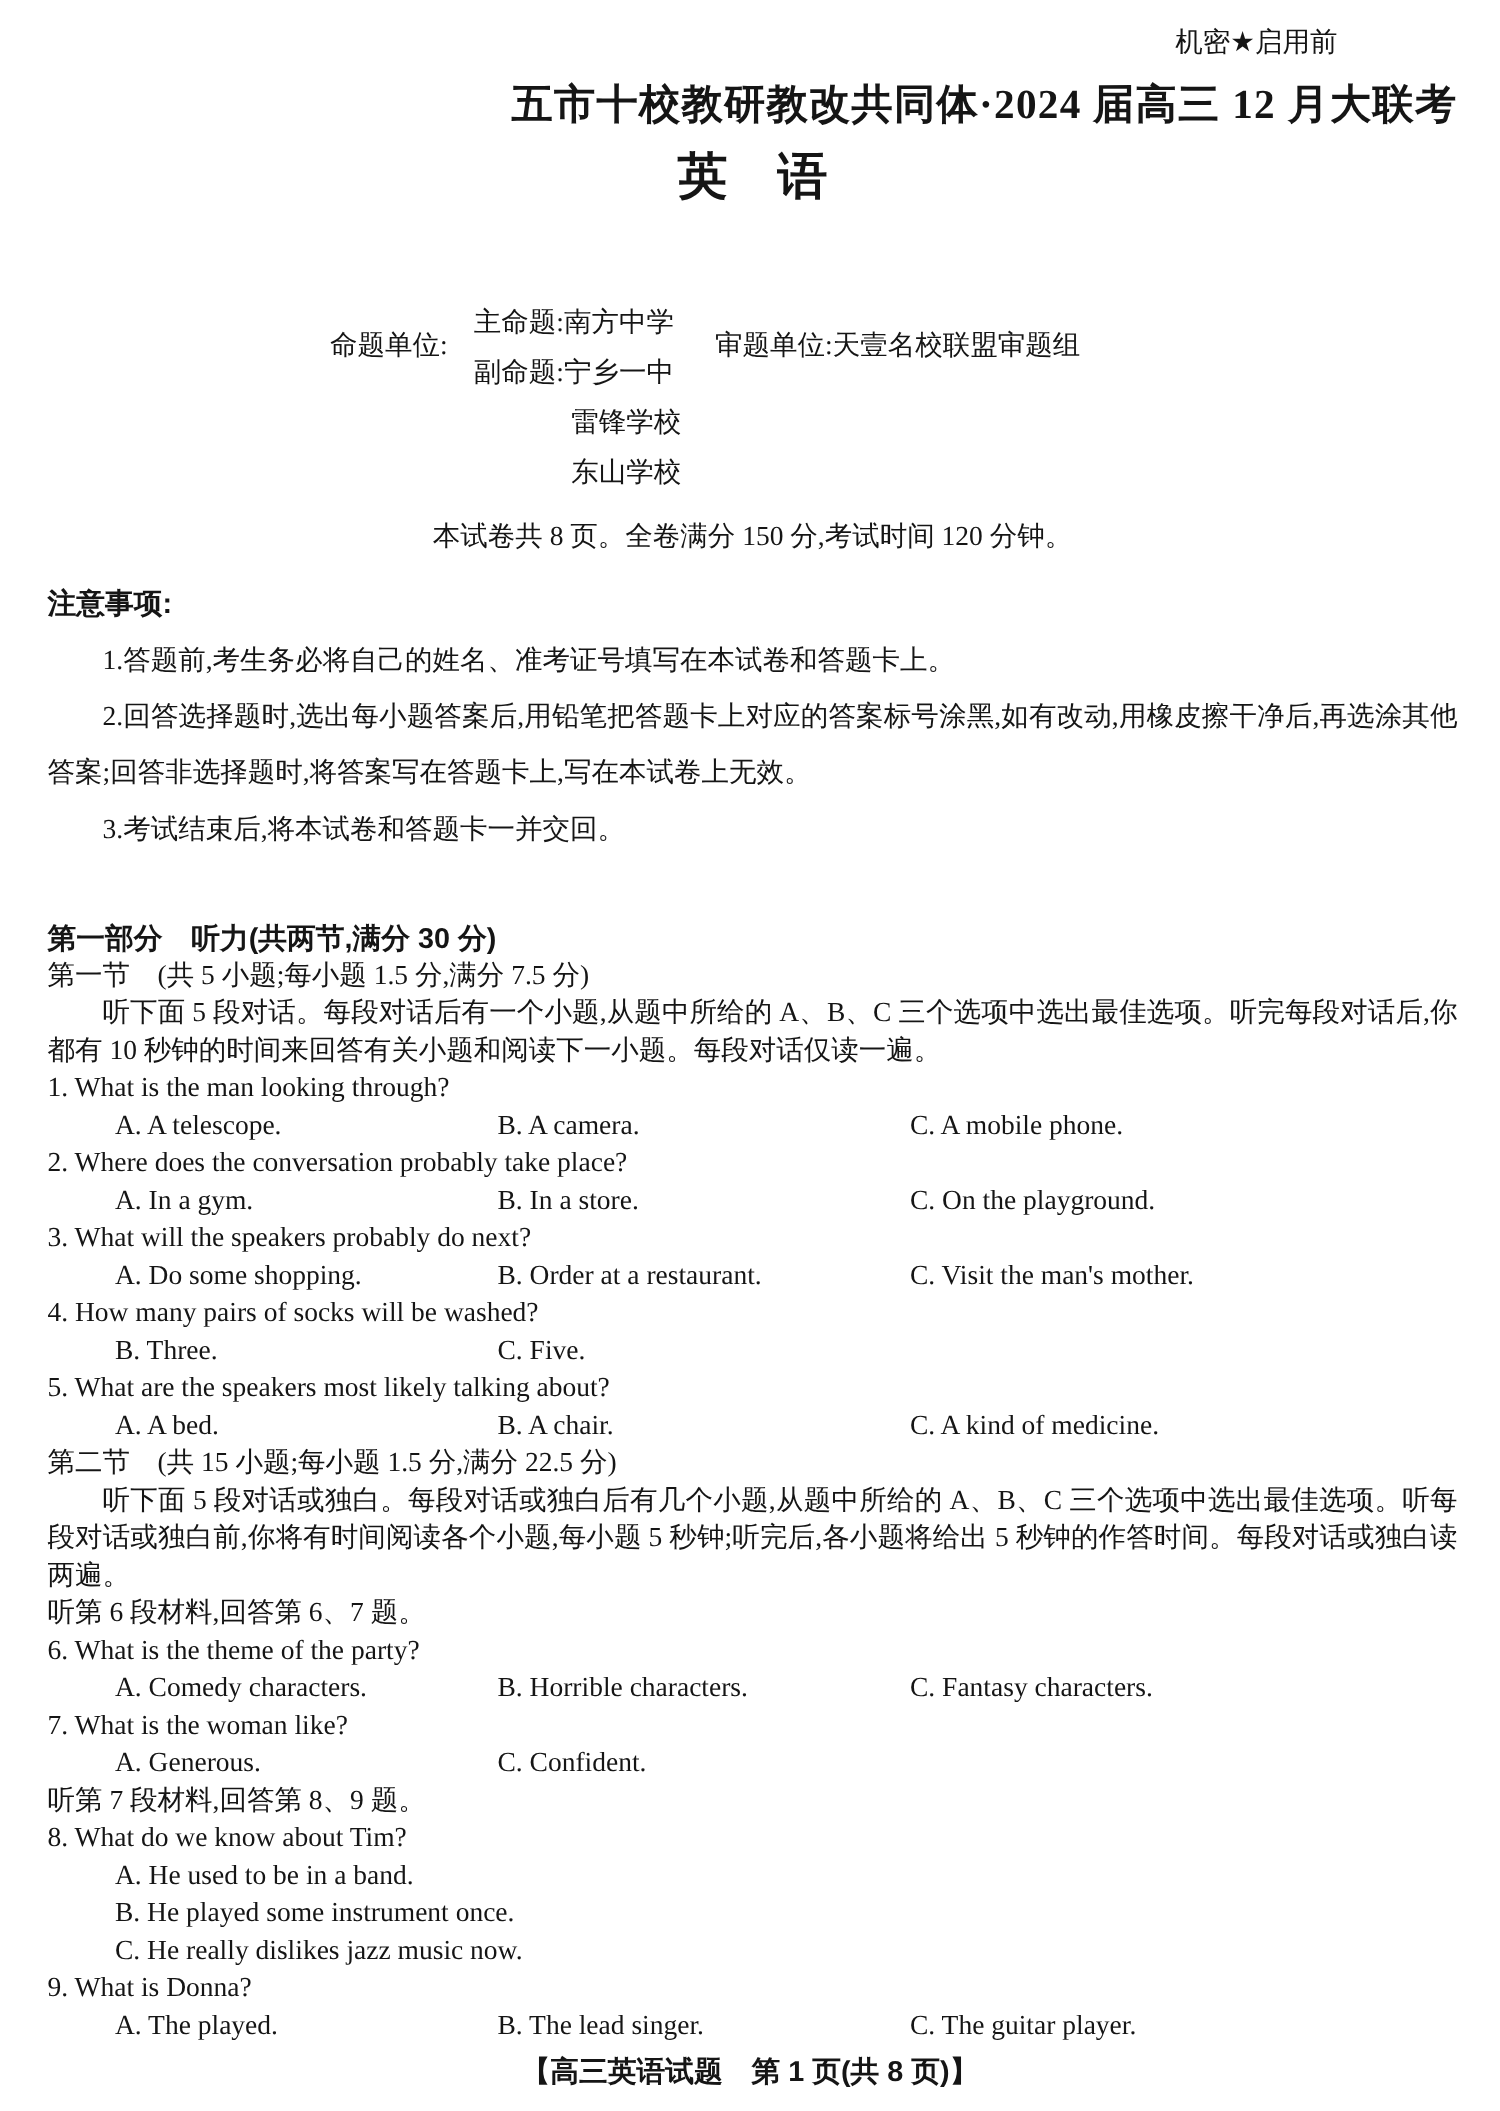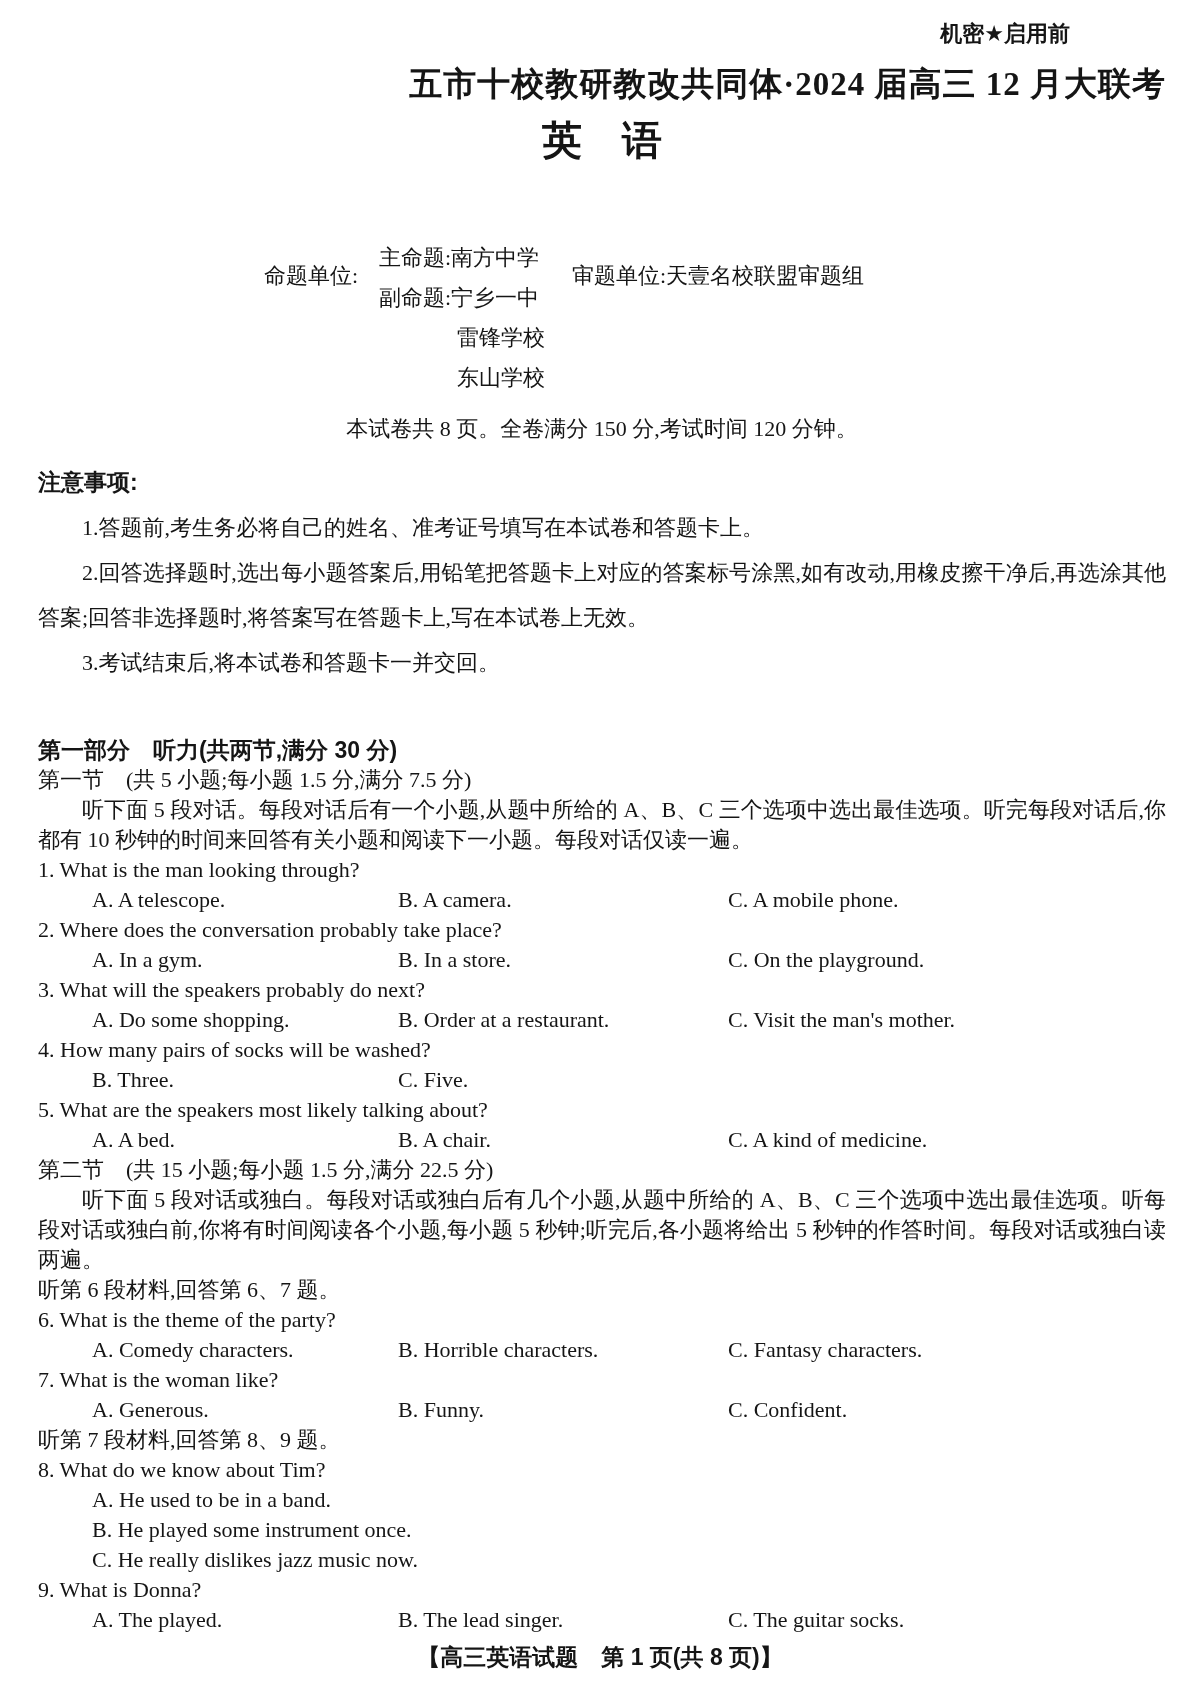--- a/index.html
+++ b/index.html
@@ -13,21 +13,21 @@
     padding: 20px 34px 0 38px;
     font-family: "Liberation Serif", "DejaVu Serif", serif;
     font-size: 22px;
     color: #151515;
     overflow: hidden;
   }
   .security {
     text-align: right;
     padding-right: 96px;
     font-family: "Liberation Sans", "DejaVu Sans", sans-serif;
-    font-weight: 700;
+    font-weight: 400;
     font-size: 22px;
     line-height: 28px;
   }
   .title {
     text-align: right;
     font-size: 33px;
     font-weight: 700;
     margin: 14px 0 0 0;
     line-height: 44px;
     letter-spacing: 1px;
@@ -183,38 +183,37 @@
         <div class="opts-row">
           <div class="opt">A. Comedy characters.</div>
           <div class="opt">B. Horrible characters.</div>
           <div class="opt">C. Fantasy characters.</div>
         </div>
       </div>
       <div class="question">
         <div class="q-text">7. What is the woman like?</div>
         <div class="opts-row">
           <div class="opt">A. Generous.</div>
-          <div class="opt">B. Funny.</div>
           <div class="opt">C. Confident.</div>
         </div>
       </div>
       <div class="material-line">听第 7 段材料,回答第 8、9 题。</div>
       <div class="question">
         <div class="q-text">8. What do we know about Tim?</div>
         <div class="opts-stack">
           <div class="opt">A. He used to be in a band.</div>
           <div class="opt">B. He played some instrument once.</div>
           <div class="opt">C. He really dislikes jazz music now.</div>
         </div>
       </div>
       <div class="question">
         <div class="q-text">9. What is Donna?</div>
         <div class="opts-row">
           <div class="opt">A. The played.</div>
           <div class="opt">B. The lead singer.</div>
-          <div class="opt">C. The guitar socks.</div>
+          <div class="opt">C. The guitar player.</div>
         </div>
       </div>
     </div>
 
   <div class="footer">【高三英语试题　第 1 页(共 8 页)】</div>
 
 </div>
 
 </body></html>

